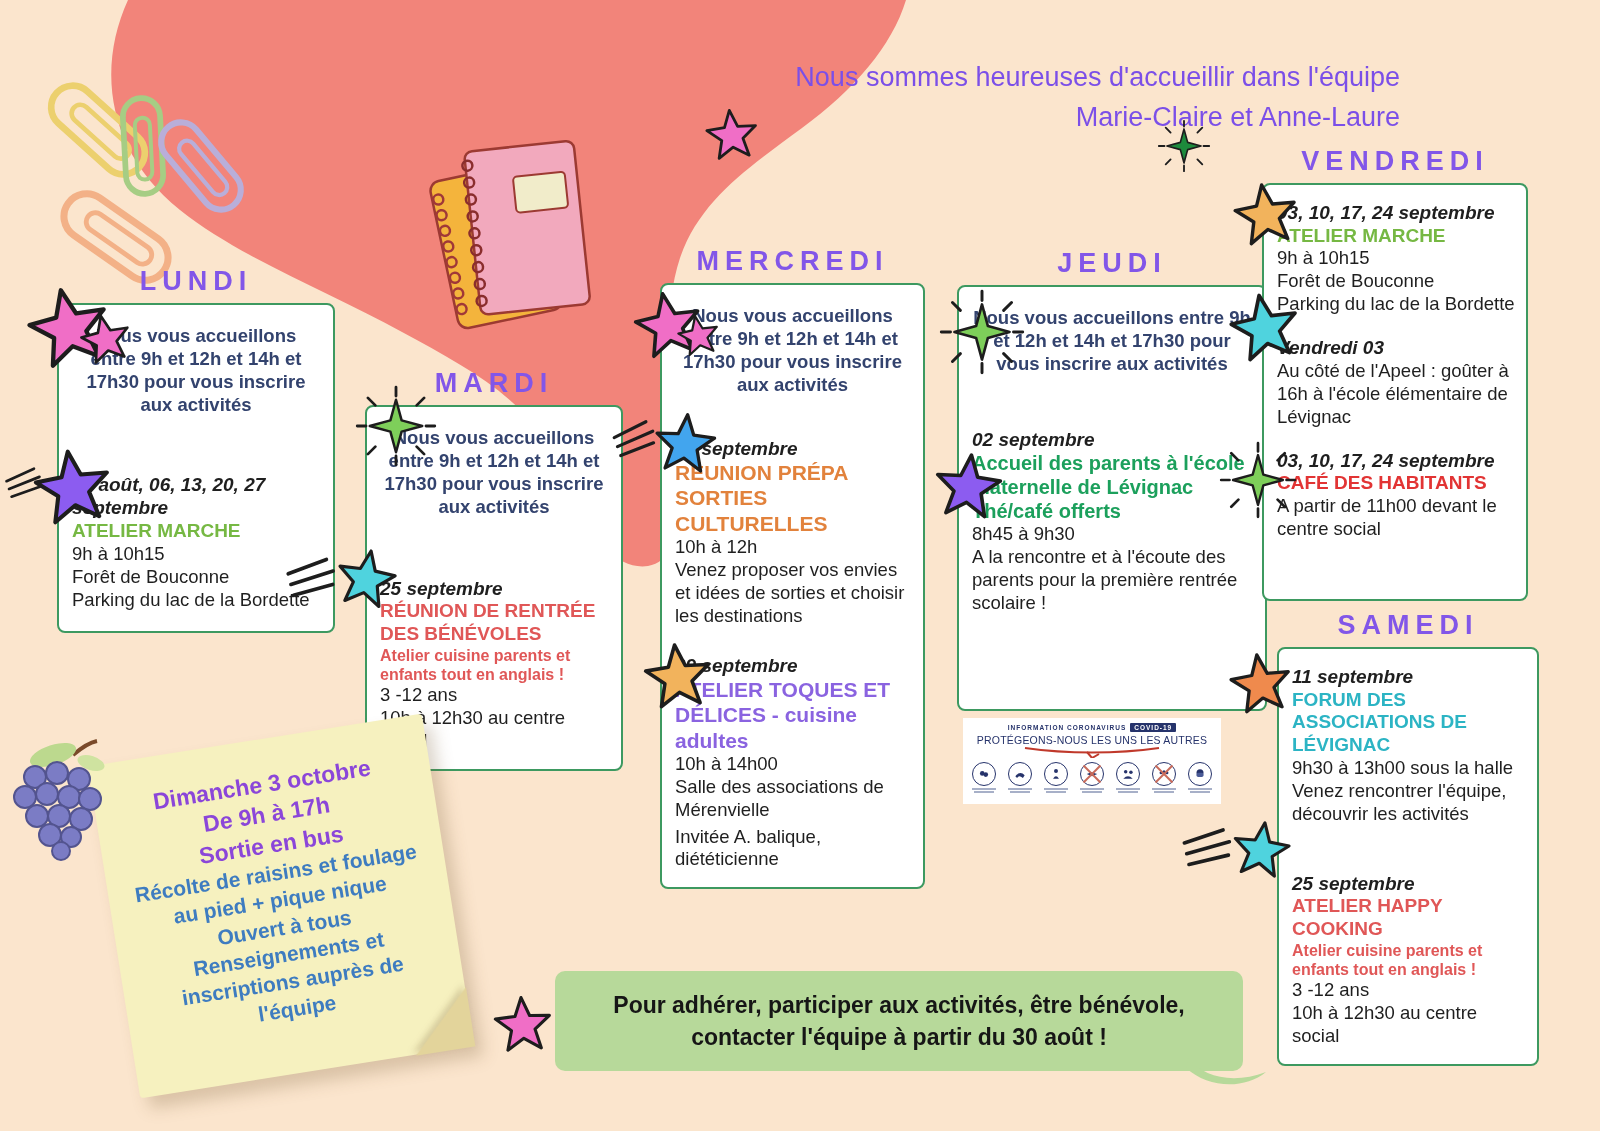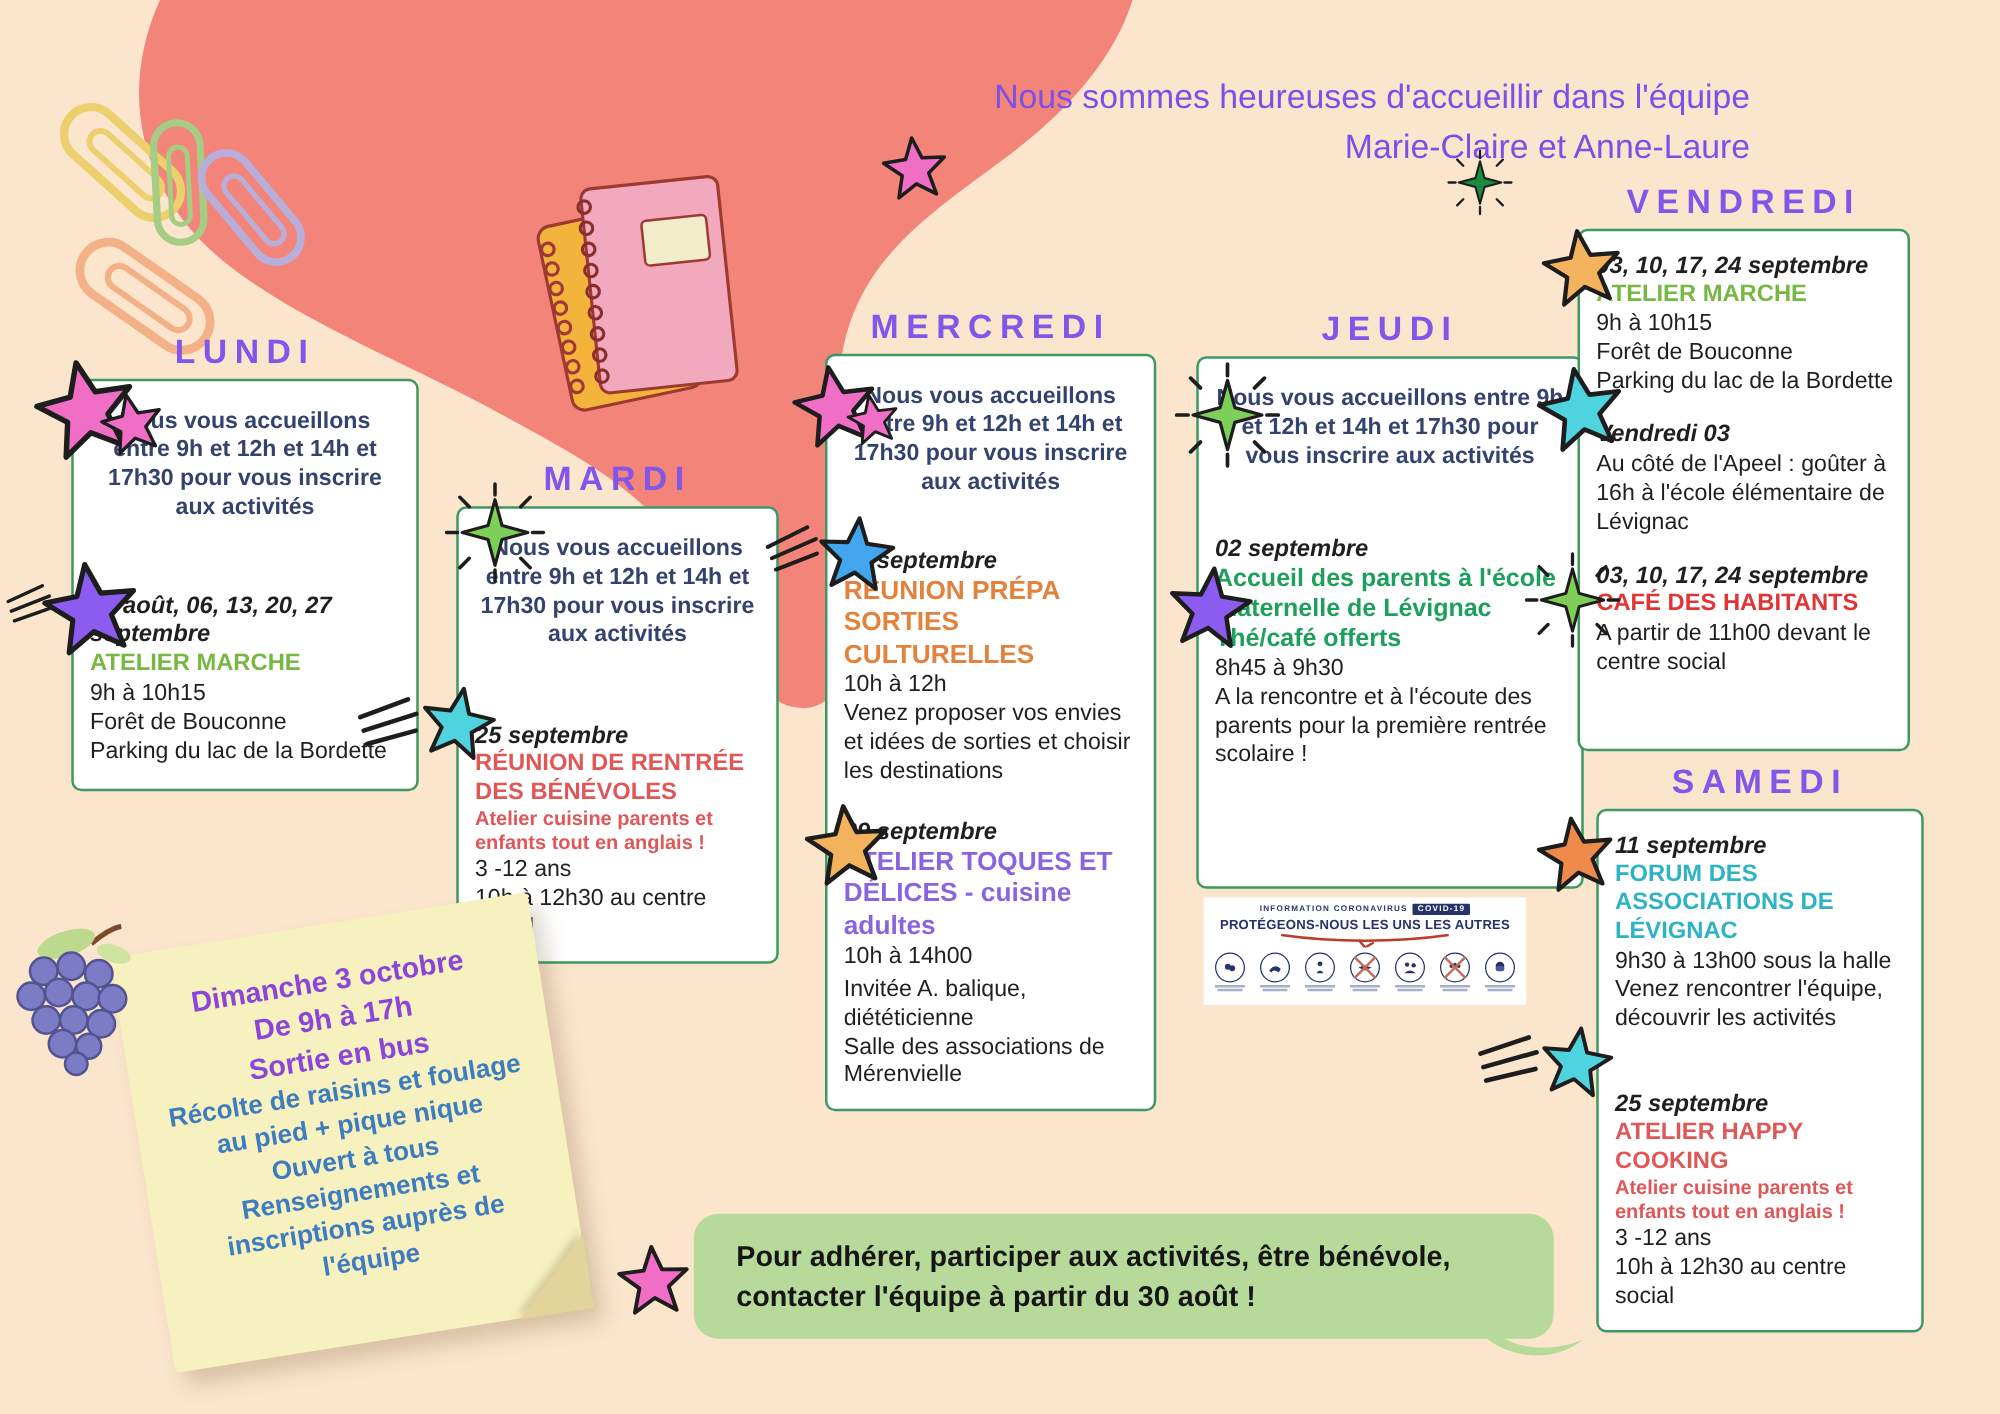--- a/index.html
+++ b/index.html
@@ -31,29 +31,29 @@
     background:#f6f1bf;border-radius:4px;transform:rotate(-9deg);
     box-shadow:8px 12px 16px rgba(120,90,50,0.25);text-align:center;
     padding-top:30px;box-sizing:border-box;}
   .note:after{content:"";position:absolute;right:-1px;bottom:-1px;width:0;height:0;
     border-style:solid;border-width:0 0 60px 60px;
     border-color:transparent transparent #e3d49b transparent;
     filter:drop-shadow(-3px -3px 3px rgba(120,90,50,0.25));}
   .note .np{color:#8b46d9;font-weight:800;font-size:23px;line-height:1.32;}
   .note .nb{color:#3e7cc0;font-weight:800;font-size:21px;line-height:1.3;}
   .bubble{position:absolute;left:555px;top:971px;width:688px;height:100px;
-    background:#b7d99a;border-radius:20px;display:flex;align-items:center;
-    justify-content:center;text-align:left;padding:0 34px;box-sizing:border-box;
+    background:#b7d99a;border-radius:10px;display:flex;align-items:center;
+    justify-content:center;text-align:center;padding:0 34px;box-sizing:border-box;
     font-size:23px;font-weight:800;color:#161616;line-height:1.4;}
   .covid{position:absolute;left:963px;top:718px;width:258px;height:86px;background:#ffffff;
     text-align:center;padding-top:5px;box-sizing:border-box;}
   .covid .c1{font-size:6.5px;letter-spacing:1px;color:#26336b;font-weight:700;}
   .covid .badge{display:inline-block;background:#26336b;color:#fff;font-size:6.5px;
     font-weight:700;padding:1px 4px;margin-left:4px;border-radius:1px;}
-  .covid .c2{font-size:10.5px;font-weight:700;color:#26336b;margin-top:2px;letter-spacing:0.2px;}
+  .covid .c2{font-size:10.5px;font-weight:400;color:#26336b;margin-top:2px;letter-spacing:0.2px;}
   .cicons{display:flex;justify-content:space-between;padding:4px 8px 0 8px;}
   .cic{width:26px;}
   .cic .ring{width:22px;height:22px;border:1.6px solid #26336b;border-radius:50%;
     margin:0 auto;position:relative;display:flex;align-items:center;justify-content:center;}
   .cic .ring svg{width:14px;height:14px;}
   .cic.crossed .ring:before,.cic.crossed .ring:after{content:"";position:absolute;
     left:-1px;top:10px;width:24px;height:2px;background:#c86a5a;}
   .cic.crossed .ring:before{transform:rotate(45deg);}
   .cic.crossed .ring:after{transform:rotate(-45deg);}
   .cap{width:24px;height:2px;background:#a7b0c8;margin:2px auto 0;}
@@ -169,22 +169,22 @@
       <div class="event" style="margin-top:40px">
         <div class="edate">15 septembre</div>
         <div class="etitle c-orange" style="font-size:21px;width:200px">RÉUNION PRÉPA SORTIES CULTURELLES</div>
         <div class="eline">10h à 12h</div>
         <div class="eline">Venez proposer vos envies et idées de sorties et choisir les destinations</div>
       </div>
       <div class="event" style="margin-top:26px">
         <div class="edate">29 septembre</div>
         <div class="etitle c-purple" style="font-size:21px">ATELIER TOQUES ET DÉLICES - cuisine adultes</div>
         <div class="eline">10h à 14h00</div>
+        <div class="eline">Salle des associations de Mérenvielle</div>
         <div class="eline" style="margin-top:4px">Invitée A. balique, diététicienne</div>
-        <div class="eline">Salle des associations de Mérenvielle</div>
       </div>
     </div>
   </section>
 
   <section class="day" style="left:957px;top:248px;width:310px;">
     <h2 class="day-h">JEUDI</h2>
     <div class="card" style="min-height:426px">
       <p class="intro">Nous vous accueillons entre 9h et 12h et 14h et 17h30 pour vous inscrire aux activités</p>
       <div class="event" style="margin-top:52px">
         <div class="edate">02 septembre</div>

